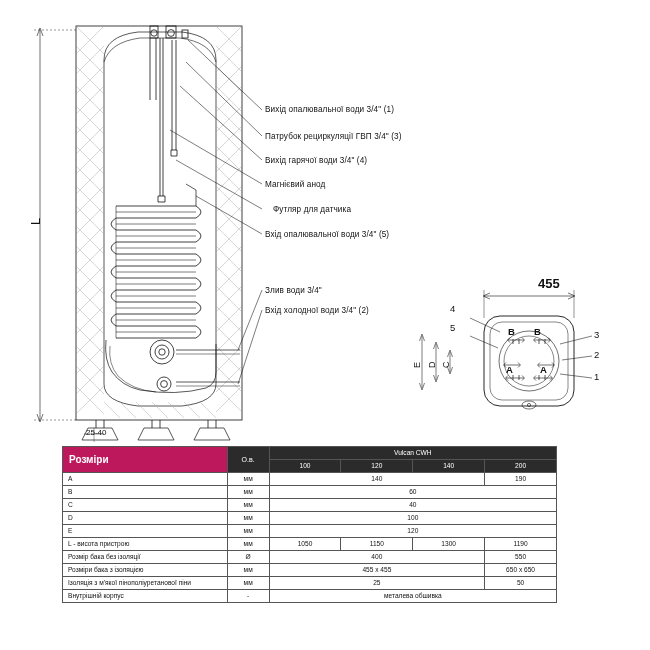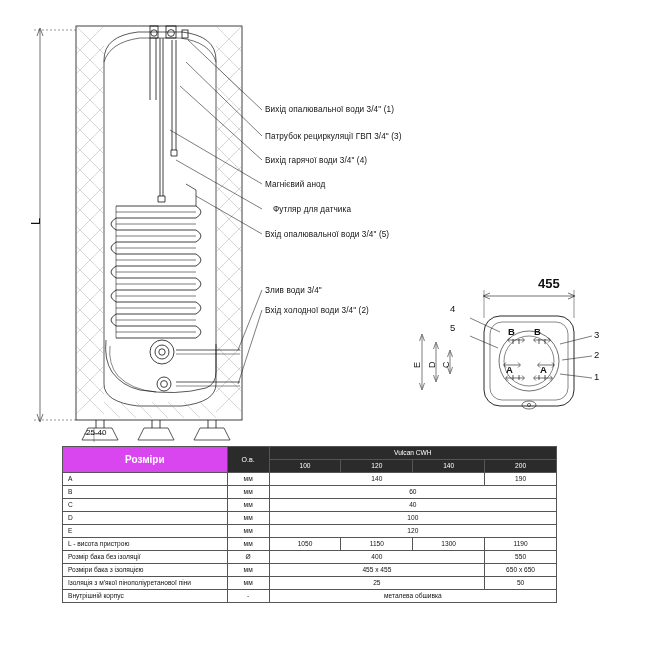--- a/index.html
+++ b/index.html
@@ -34,22 +34,22 @@
   }
   .tbl td,.tbl th{
     border:0.6px solid #555;
     padding:1px 3px;
     font-weight:normal;
     line-height:1.35;
     height:13px;
     box-sizing:border-box;
   }
   .tbl .hdr-dark{
-    background:#d946ef;color:#fff;font-size:10px;font-weight:bold;
-    padding:4px 6px;vertical-align:middle;text-align:center;
+    background:#be185d;color:#fff;font-size:10px;font-weight:bold;
+    padding:4px 6px;vertical-align:middle;
   }
   .tbl .hdr-unit{background:#2b2b2b;color:#fff;text-align:center;font-size:7px;vertical-align:middle;}
   .tbl .hdr-model{background:#2b2b2b;color:#fff;text-align:center;font-size:6.6px;}
   .tbl .hdr-sub{background:#2b2b2b;color:#fff;text-align:center;font-size:6.6px;}
   .tbl td.lbl{text-align:left;padding-left:5px;}
   .tbl td.c{text-align:center;}
   .tbl tr{height:13px;}
 </style>
 </head>
 <body>

